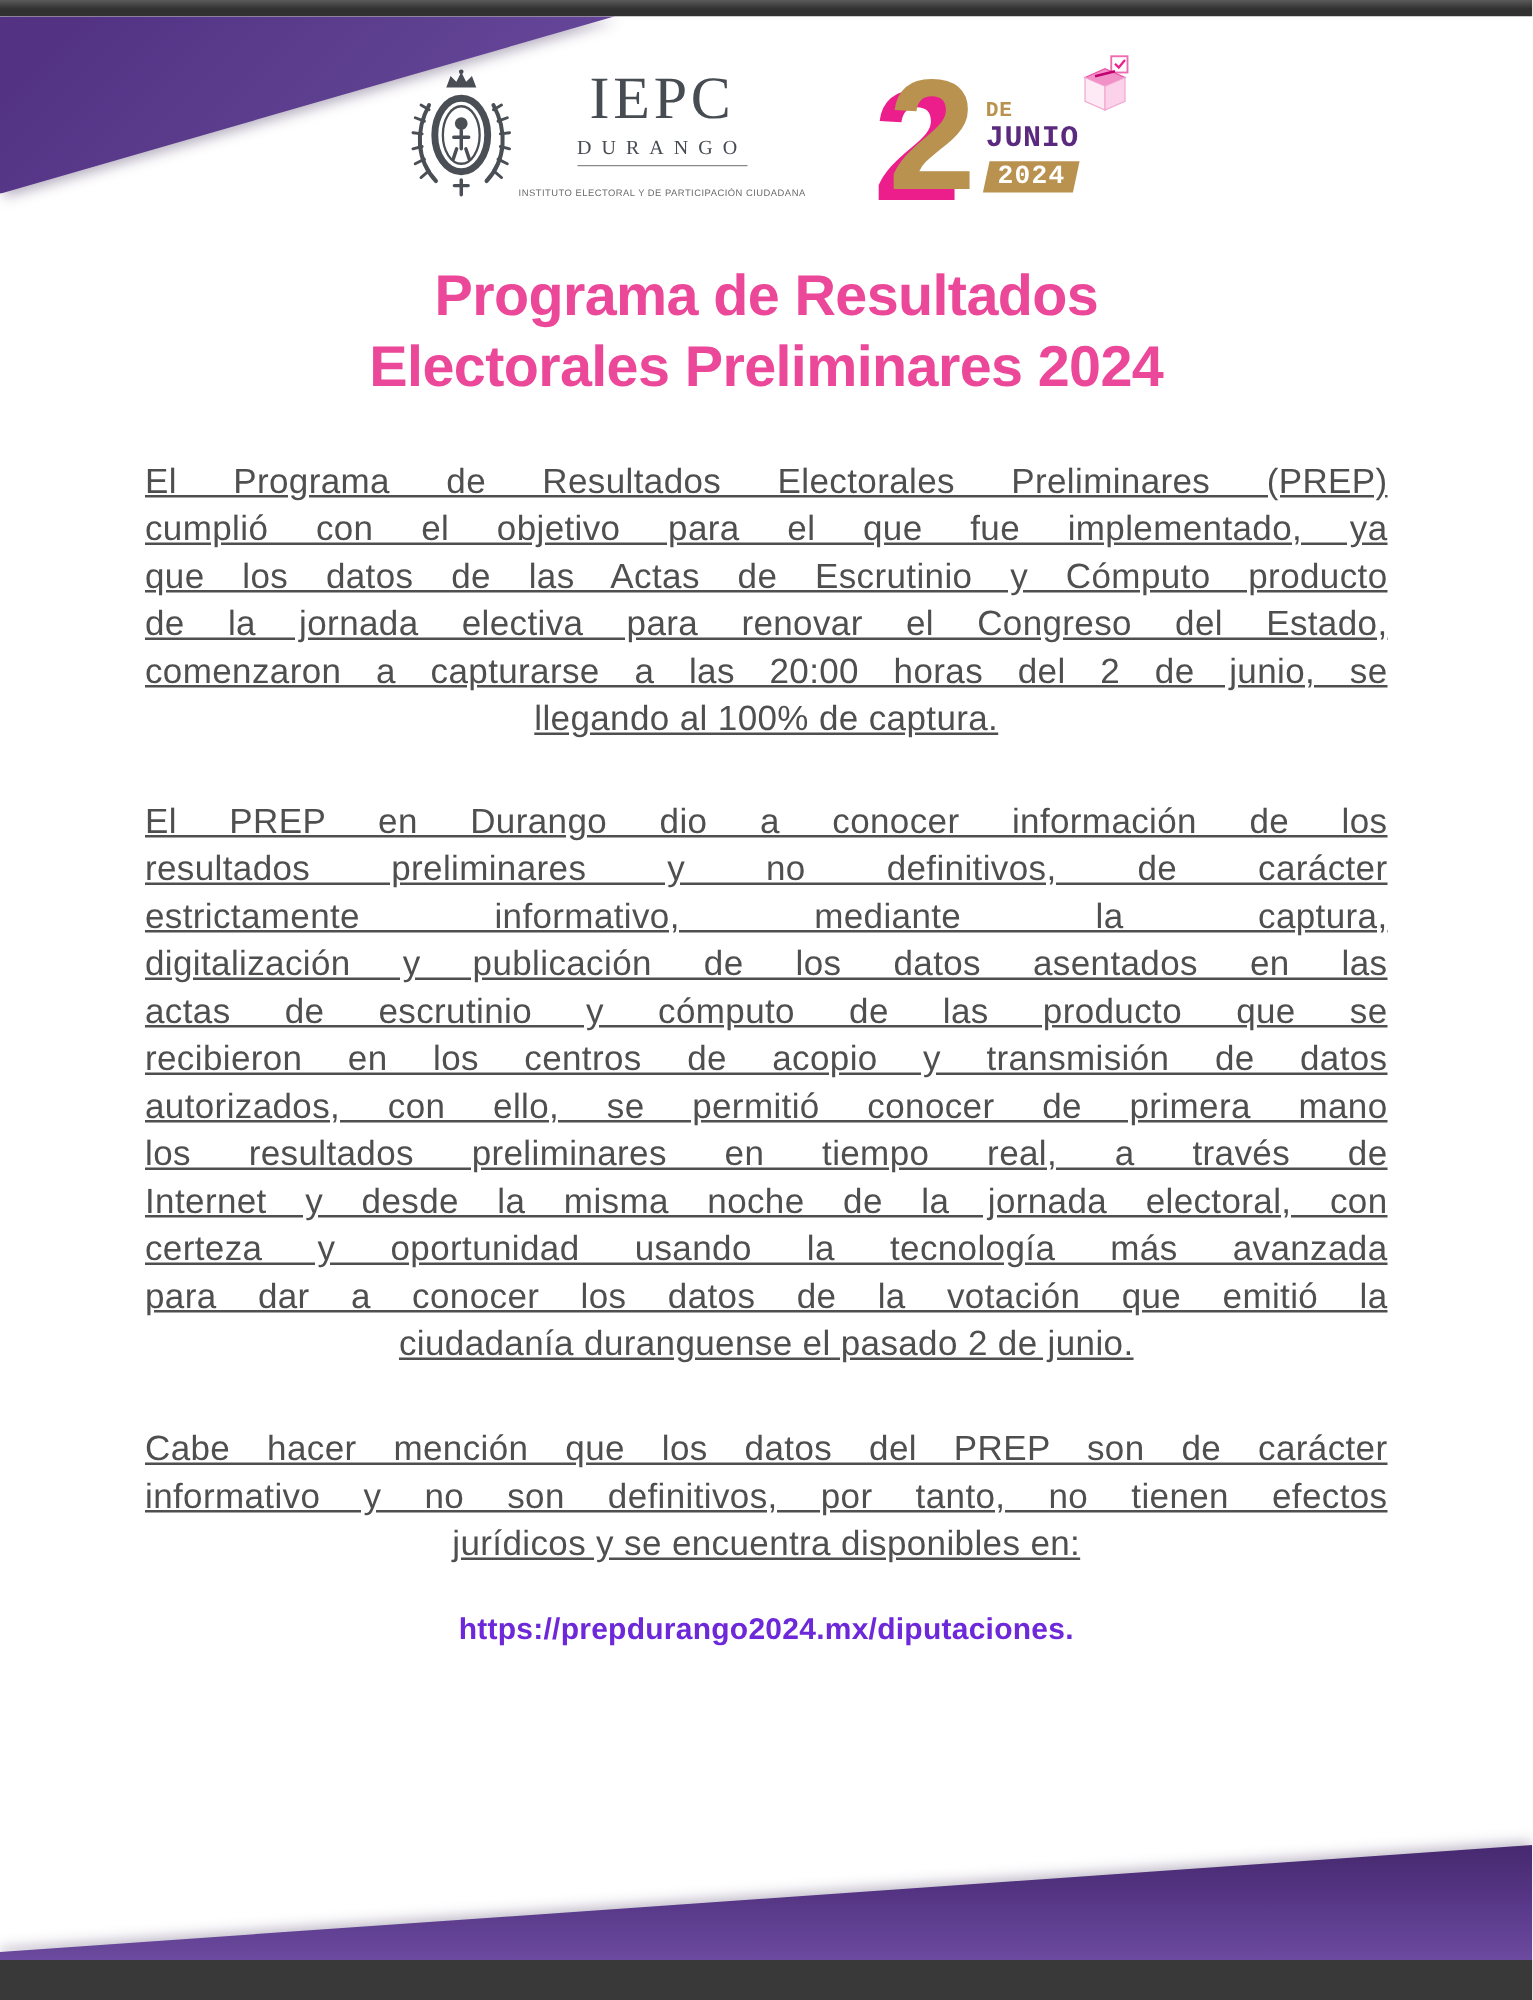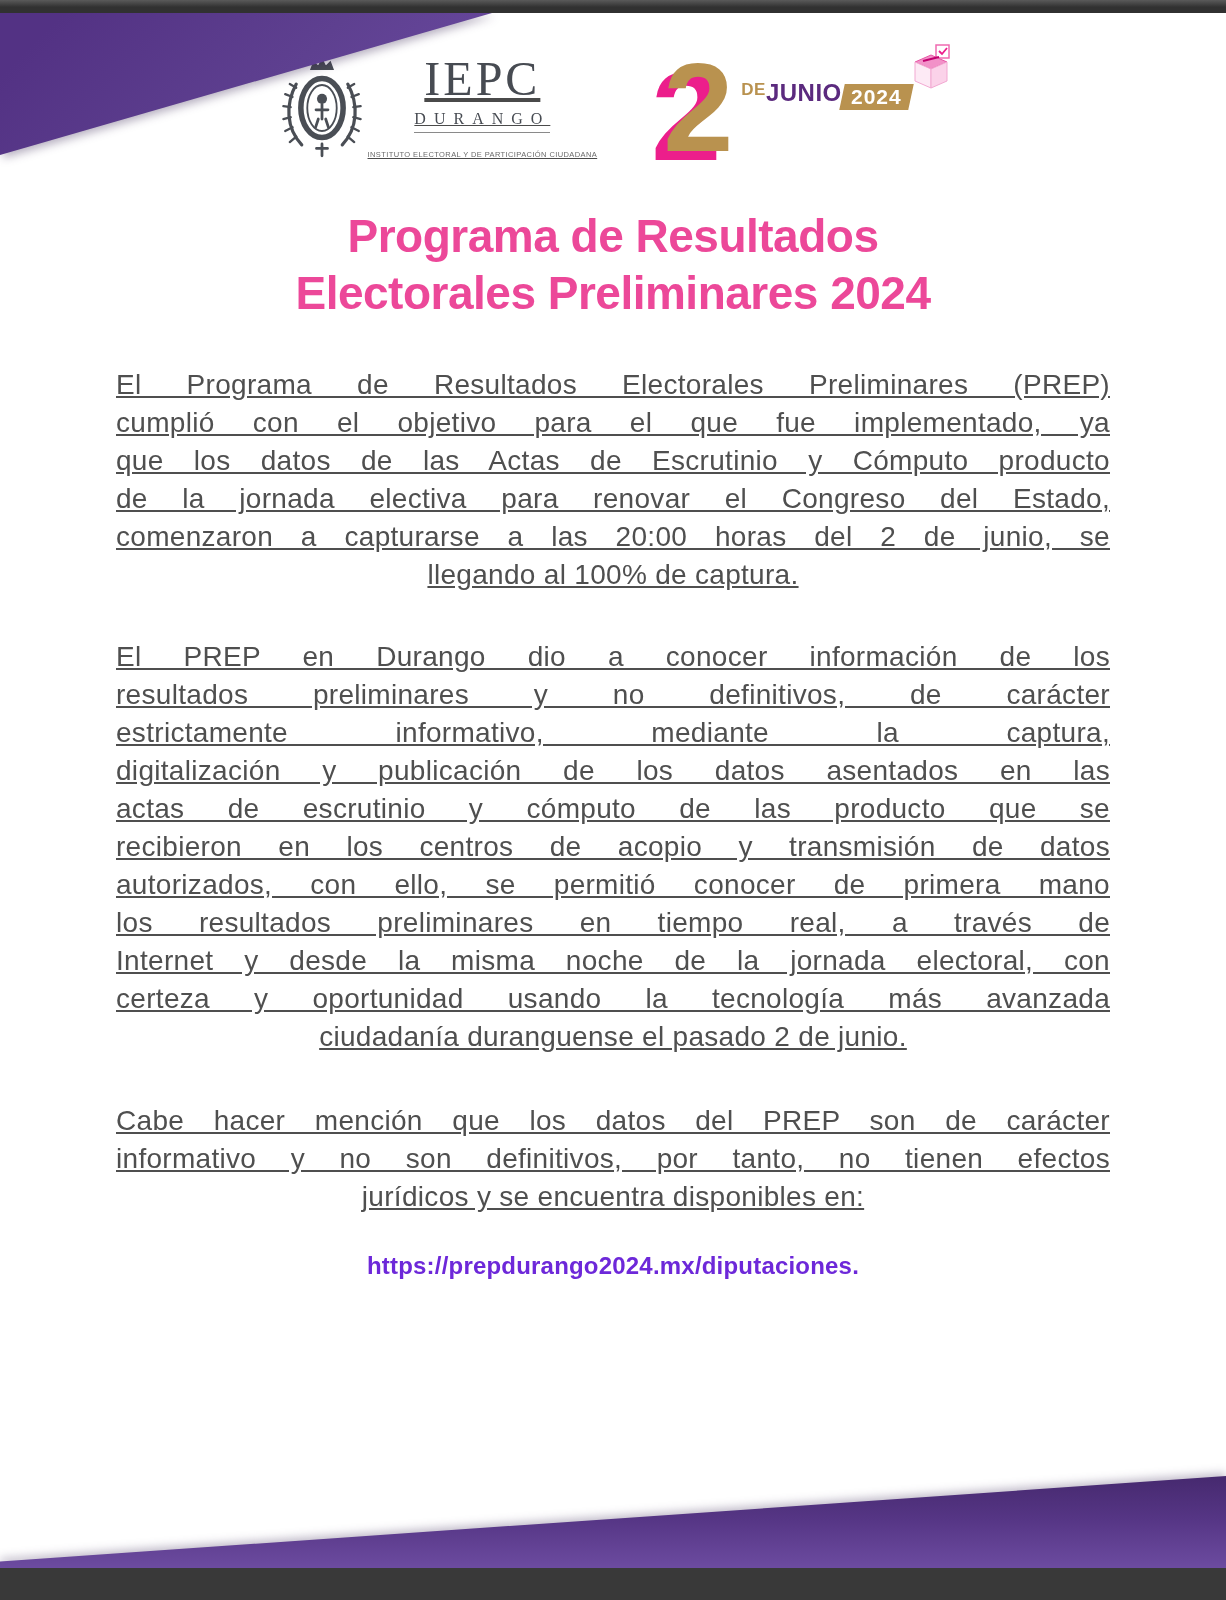--- a/index.html
+++ b/index.html
@@ -31,42 +31,42 @@
     filter:drop-shadow(0 -3px 5px rgba(40,20,70,.30));}
   .wedge-bottom{width:100%;height:100%;
     background:linear-gradient(to bottom,#46296f 0%,#553584 45%,#6c4ba0 100%);
     clip-path:polygon(0 93%,100% 0,100% 100%,0 100%);}
   
   .content{position:relative;z-index:1;padding:0 116px;}
   .header{
     display:flex;justify-content:center;align-items:center;
     gap:52px;margin-top:46px;height:124px;
   }
-  .iepc-logo{display:flex;align-items:center;color:#4a4a4a;text-decoration:underline;}
+  .iepc-logo{display:flex;align-items:center;color:#4a4a4a;}
   .iepc-text{display:flex;flex-direction:column;align-items:center;}
   .iepc-acronym{
     font-family:"Liberation Serif", serif;
     font-size:48px;letter-spacing:3px;line-height:44px;color:#474b52;
   }
   .iepc-state{
     font-family:"Liberation Serif", serif;
     font-size:16px;letter-spacing:8px;margin-top:9px;color:#474b52;
     border-bottom:1px solid #8a8a8a;padding-bottom:4px;
   }
   .iepc-caption{
     font-size:7.5px;letter-spacing:.4px;margin-top:17px;color:#6a6a6a;white-space:nowrap;
   }
   .junio-logo{position:relative;display:flex;align-items:flex-start;padding-right:40px;}
   .big-two{
     font-size:126px;font-weight:bold;line-height:96px;
     color:#b9924f;
     text-shadow:-12px 9px 0 #ec1e8b;
     padding-left:14px;
   }
-  .junio-col{display:flex;flex-direction:row;margin-left:8px;padding-top:20px;}
+  .junio-col{display:flex;flex-direction:column;margin-left:8px;padding-top:20px;font-family:Liberation Mono, monospace;}
   .junio-de{font-size:17px;font-weight:bold;color:#b9924f;letter-spacing:.5px;}
   .junio-month{font-size:24px;font-weight:bold;color:#5b2a7e;letter-spacing:.5px;line-height:26px;}
   .junio-year-box{
     display:inline-block;margin-top:4px;
     background:#b9924f;transform:skewX(-12deg);
     padding:1px 9px;align-self:flex-start;
   }
   .junio-year{display:inline-block;transform:skewX(12deg);
     font-size:21px;font-weight:bold;color:#ffffff;letter-spacing:1px;}
   .ballot-icon{position:absolute;top:-16px;right:-2px;}
@@ -174,20 +174,21 @@
         <div class="line">El PREP en Durango dio a conocer información de los</div>
         <div class="line">resultados preliminares y no definitivos, de carácter</div>
         <div class="line">estrictamente informativo, mediante la captura,</div>
         <div class="line">digitalización y publicación de los datos asentados en las</div>
         <div class="line">actas de escrutinio y cómputo de las producto que se</div>
         <div class="line">recibieron en los centros de acopio y transmisión de datos</div>
         <div class="line">autorizados, con ello, se permitió conocer de primera mano</div>
         <div class="line">los resultados preliminares en tiempo real, a través de</div>
         <div class="line">Internet y desde la misma noche de la jornada electoral, con</div>
         <div class="line">certeza y oportunidad usando la tecnología más avanzada</div>
+        <div class="line">para dar a conocer los datos de la votación que emitió la</div>
         <div class="line last">ciudadanía duranguense el pasado 2 de junio.</div>
       </div>
 
     <div class="para para-3">
         <div class="line">Cabe hacer mención que los datos del PREP son de carácter</div>
         <div class="line">informativo y no son definitivos, por tanto, no tienen efectos</div>
         <div class="line last">jurídicos y se encuentra disponibles en:</div>
       </div>
 
     <div class="link-row">

